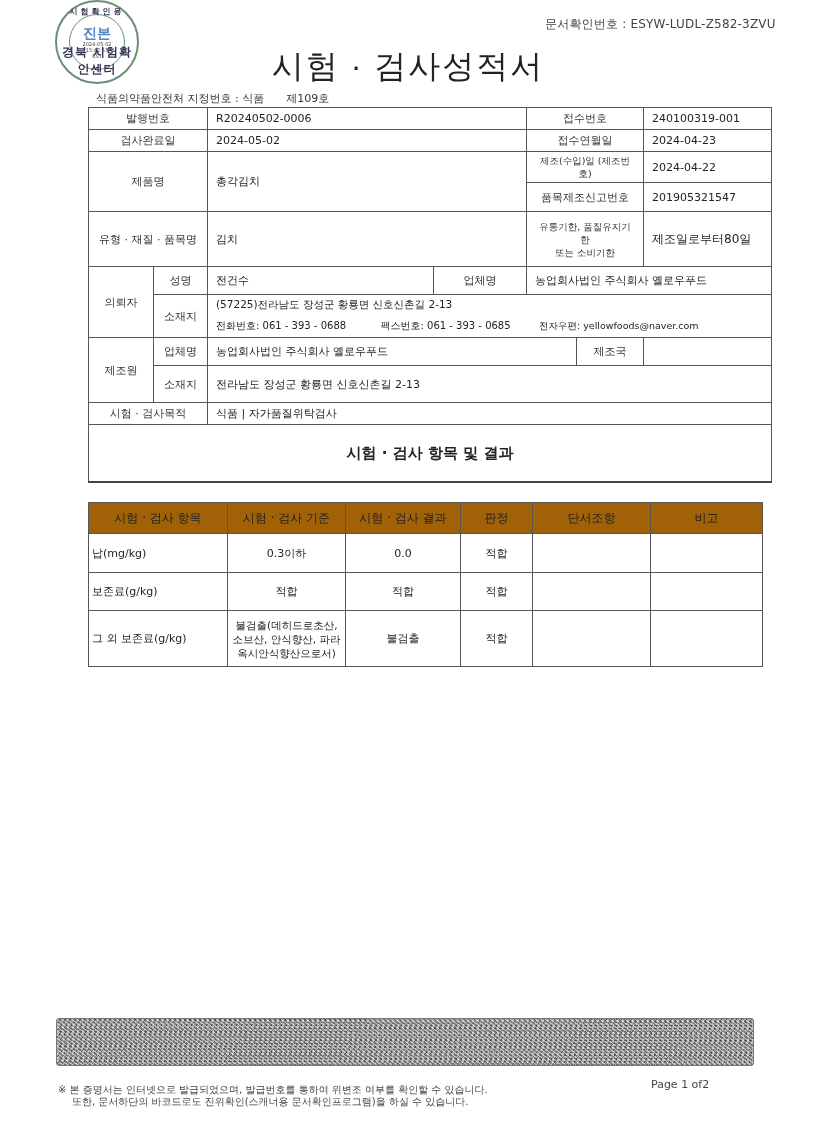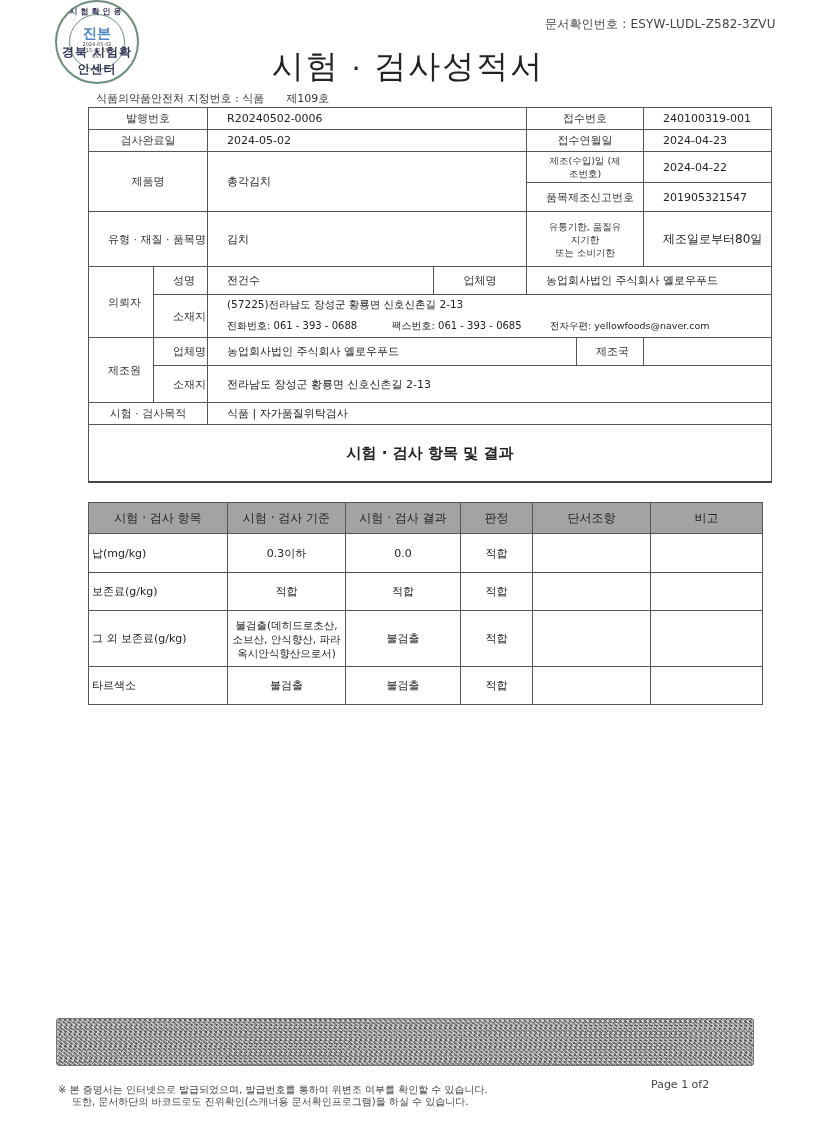--- a/index.html
+++ b/index.html
@@ -25,36 +25,36 @@
   .stamp-ring-top { position: absolute; top: 4px; left: 0; width: 100%; text-align: center; font-size: 8px; font-weight: bold; color: #335; letter-spacing: 3px; }
   .stamp-ring-bot { position: absolute; bottom: 4px; left: 0; width: 100%; text-align: center; font-size: 12px; font-weight: bold; color: #335; letter-spacing: 1px; }
   .designation { top: 91px; left: 96px; font-size: 11px; color: #333; white-space: nowrap; }
   .designation .num { margin-left: 22px; }
 
   table.info {
     position: absolute; top: 107px; left: 88px; width: 683px;
     border-collapse: collapse; table-layout: fixed; font-size: 11px;
   }
   table.info td {
-    border: 1.5px solid #555; padding: 0 19px; height: 21px; vertical-align: middle;
+    border: 1.5px solid #555; padding: 0 8px; height: 21px; vertical-align: middle;
     white-space: nowrap; overflow: hidden;
   }
   table.info td.lbl { text-align: center; color: #333; }
   table.info td.val { text-align: left; color: #222; margin-left: 12px; }
   .small-lbl { font-size: 9.5px; line-height: 13px; white-space: normal !important; }
   .section-head {
     text-align: center !important; font-size: 15px; font-weight: bold; height: 56px !important; border-bottom: 2.5px solid #444 !important;
   }
 
   table.results {
     position: absolute; top: 502px; left: 88px; width: 674px;
     border-collapse: collapse; table-layout: fixed; font-size: 11px;
   }
   table.results th {
-    background: #a3a3a3; border: 1.5px solid #555; height: 28px; font-weight: normal;
+    background: #a16207; border: 1.5px solid #555; height: 28px; font-weight: normal;
     font-size: 12px; color: #222;
   }
   table.results td {
     border: 1.5px solid #555; text-align: center; vertical-align: middle; height: 33px; color: #222;
   }
   table.results td.item { text-align: left; padding-left: 3px; }
   table.results td.multi { font-size: 10.5px; line-height: 14px; padding: 2px 3px; }
 
   .barcode {
     top: 1018px; left: 56px; width: 696px; height: 46px; border-radius: 3px;
@@ -213,28 +213,20 @@
       <td></td>
     </tr>
     <tr style="height:56px">
       <td class="item">그 외 보존료(g/kg)</td>
       <td class="multi">불검출(데히드로초산, 소브산, 안식향산, 파라옥시안식향산으로서)</td>
       <td>불검출</td>
       <td>적합</td>
       <td></td>
       <td></td>
     </tr>
-    <tr style="height:38px">
-      <td class="item">타르색소</td>
-      <td>불검출</td>
-      <td>불검출</td>
-      <td>적합</td>
-      <td></td>
-      <td></td>
-    </tr>
   </tbody>
 </table>
 
 <div class="abs barcode"></div>
 
 <div class="abs notice">
   <div>※ 본 증명서는 인터넷으로 발급되었으며, 발급번호를 통하여 위변조 여부를 확인할 수 있습니다.</div>
   <div class="notice-line2">또한, 문서하단의 바코드로도 진위확인(스캐너용 문서확인프로그램)을 하실 수 있습니다.</div>
 </div>
 

